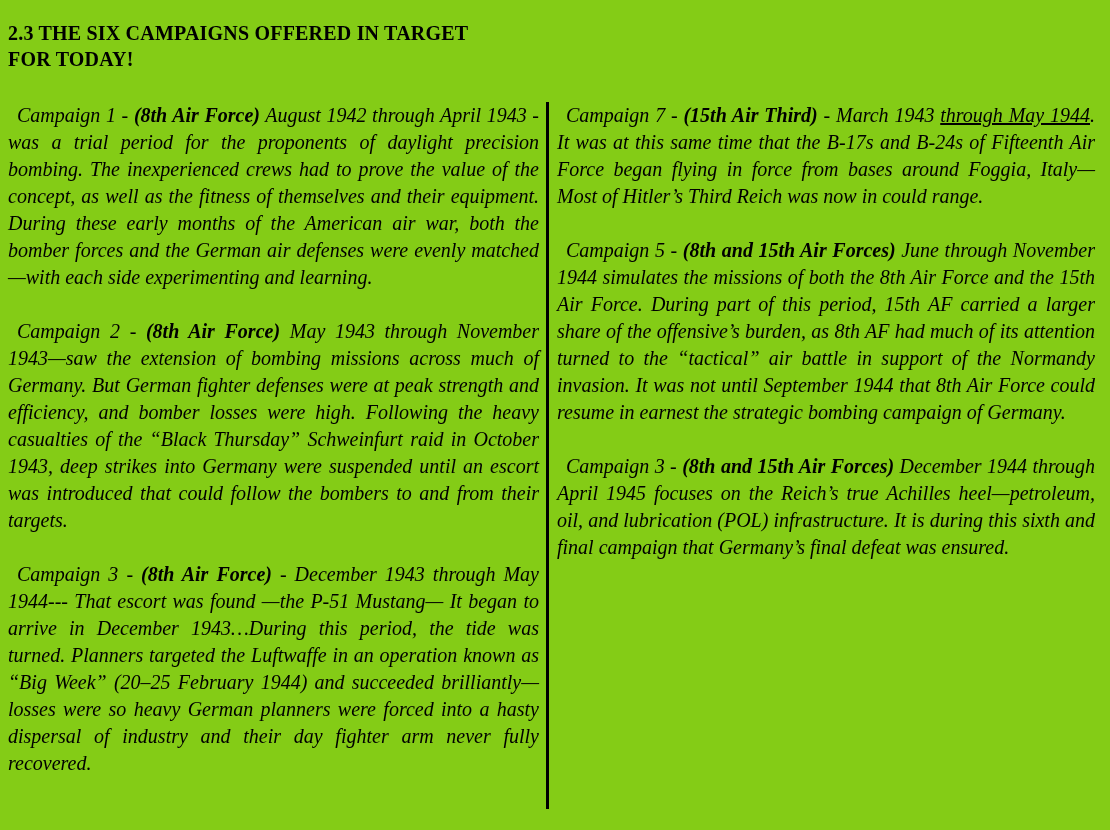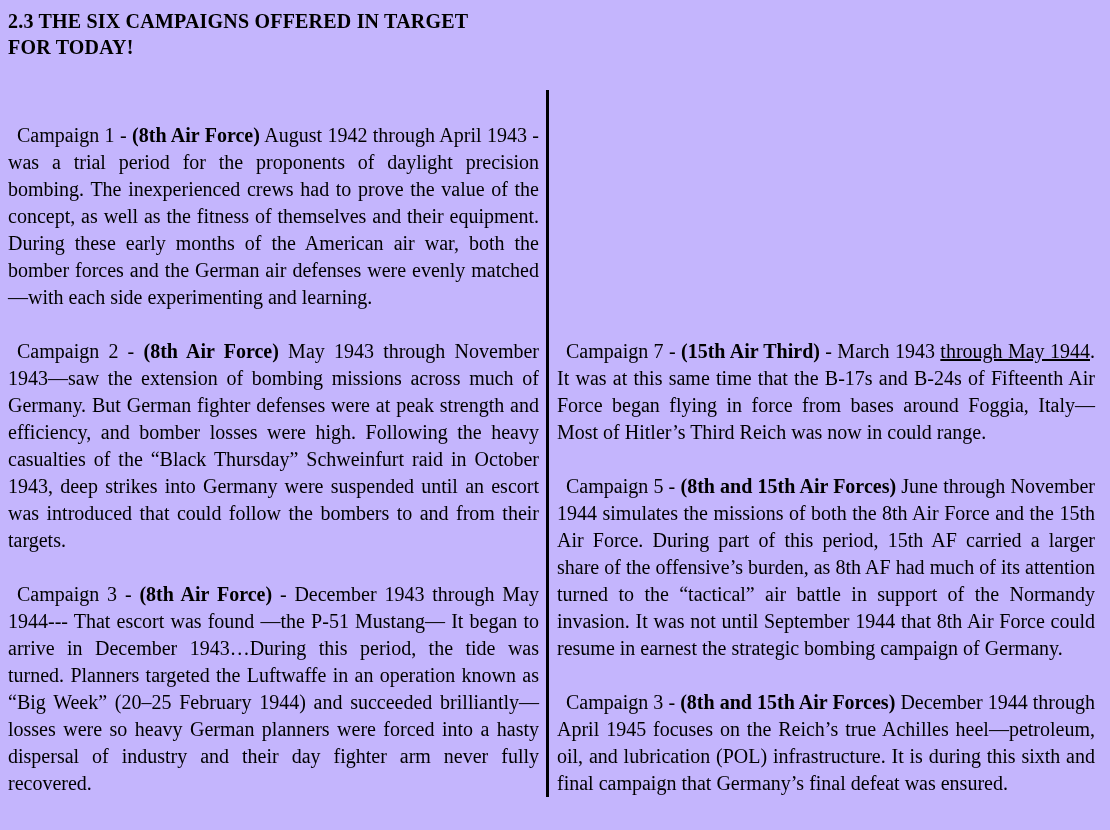--- a/index.html
+++ b/index.html
@@ -5,37 +5,38 @@
   html, body {
     margin: 0;
     padding: 0;
     background: #ffffff;
   }
   .page {
     position: relative;
     width: 1110px;
     height: 830px;
     box-sizing: border-box;
-    background: #c4b5fd;
+    background: #84cc16;
     color: #000000;
     font-family: "Liberation Serif", serif;
-    padding: 8px 15px 6px 8px;
+    padding: 20px 15px 6px 8px;
     overflow: hidden;
   }
   .heading {
     font-weight: bold;
     font-size: 20px;
     line-height: 26px;
     margin: 0 0 30px 0;
     letter-spacing: 0.2px;
   }
   .heading div { white-space: nowrap; }
   .columns {
     display: flex;
-    align-items: flex-end;
+    align-items: flex-start;
+    font-style: italic;
   }
   .col {
     font-size: 20px;
     line-height: 27px;
     text-align: justify;
   }
   .col-left  { width: 531px; }
   .col-right { width: 538px; }
   .divider {
     width: 3px;

